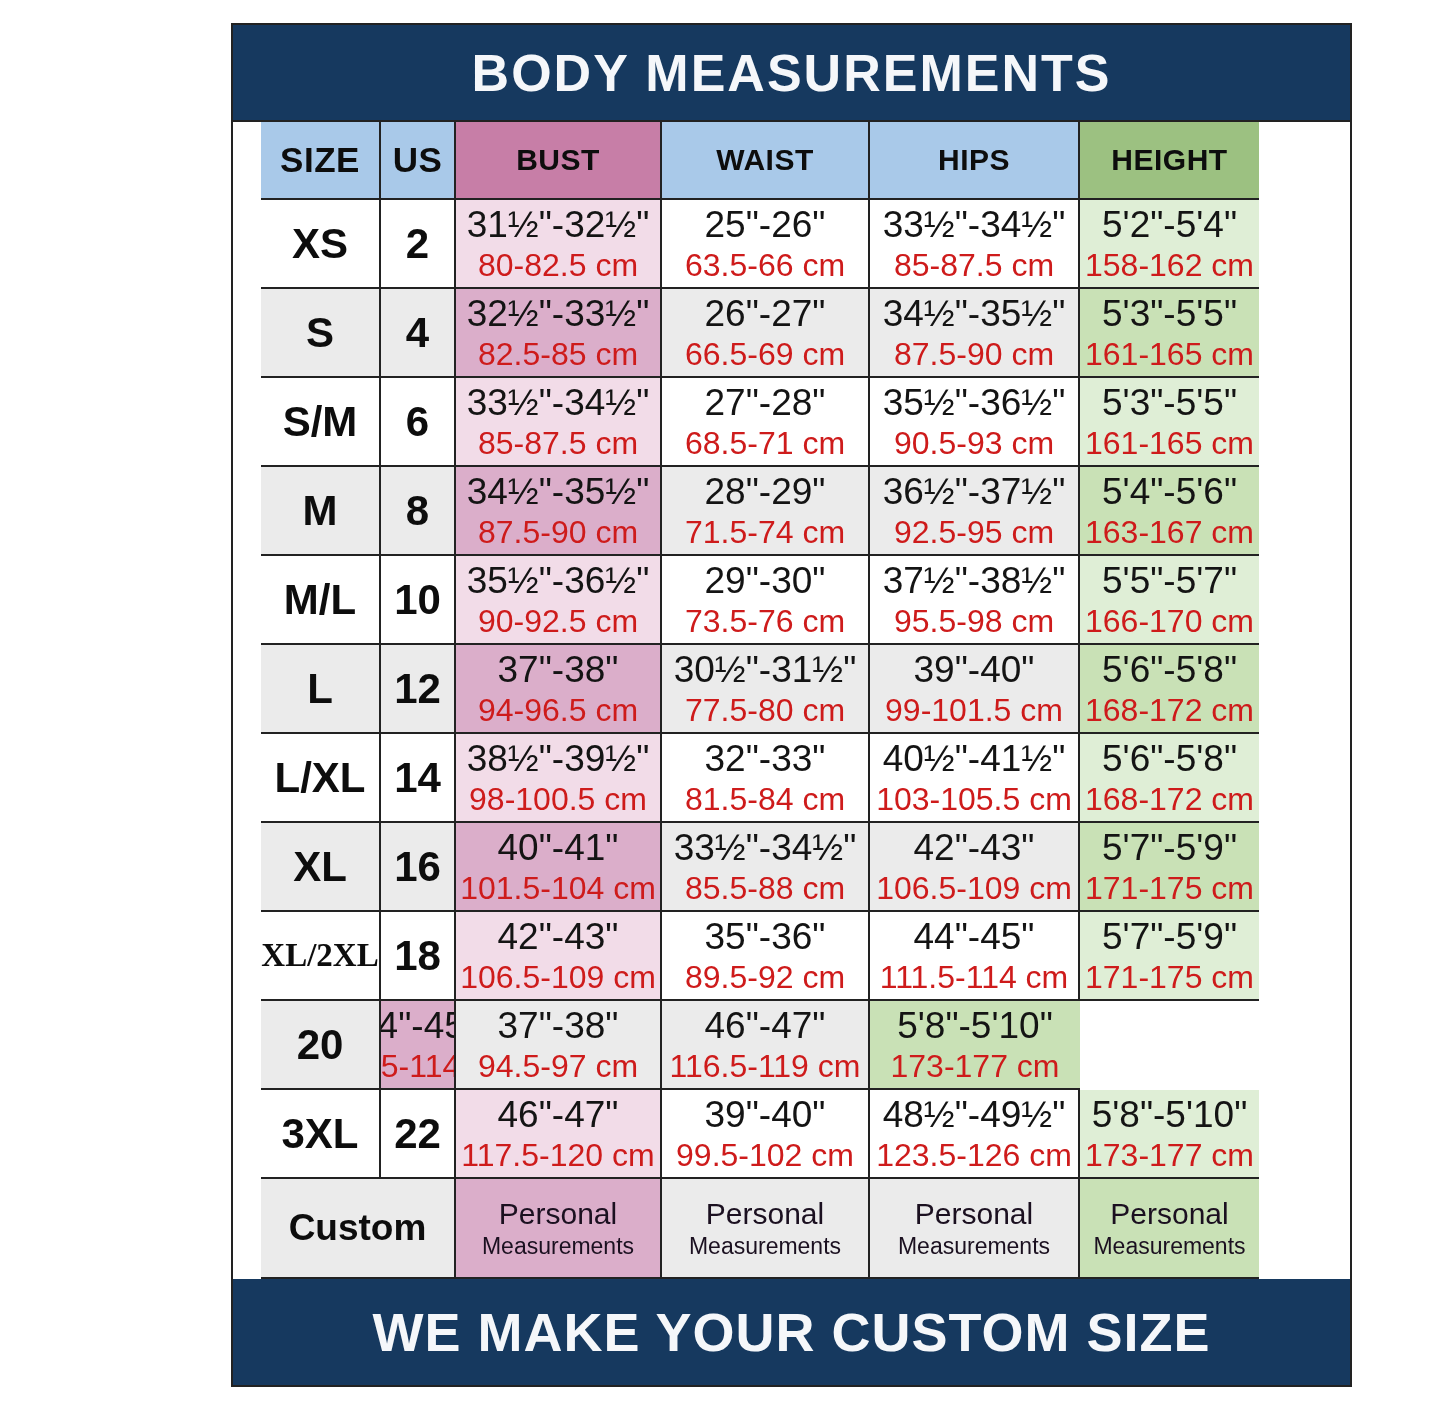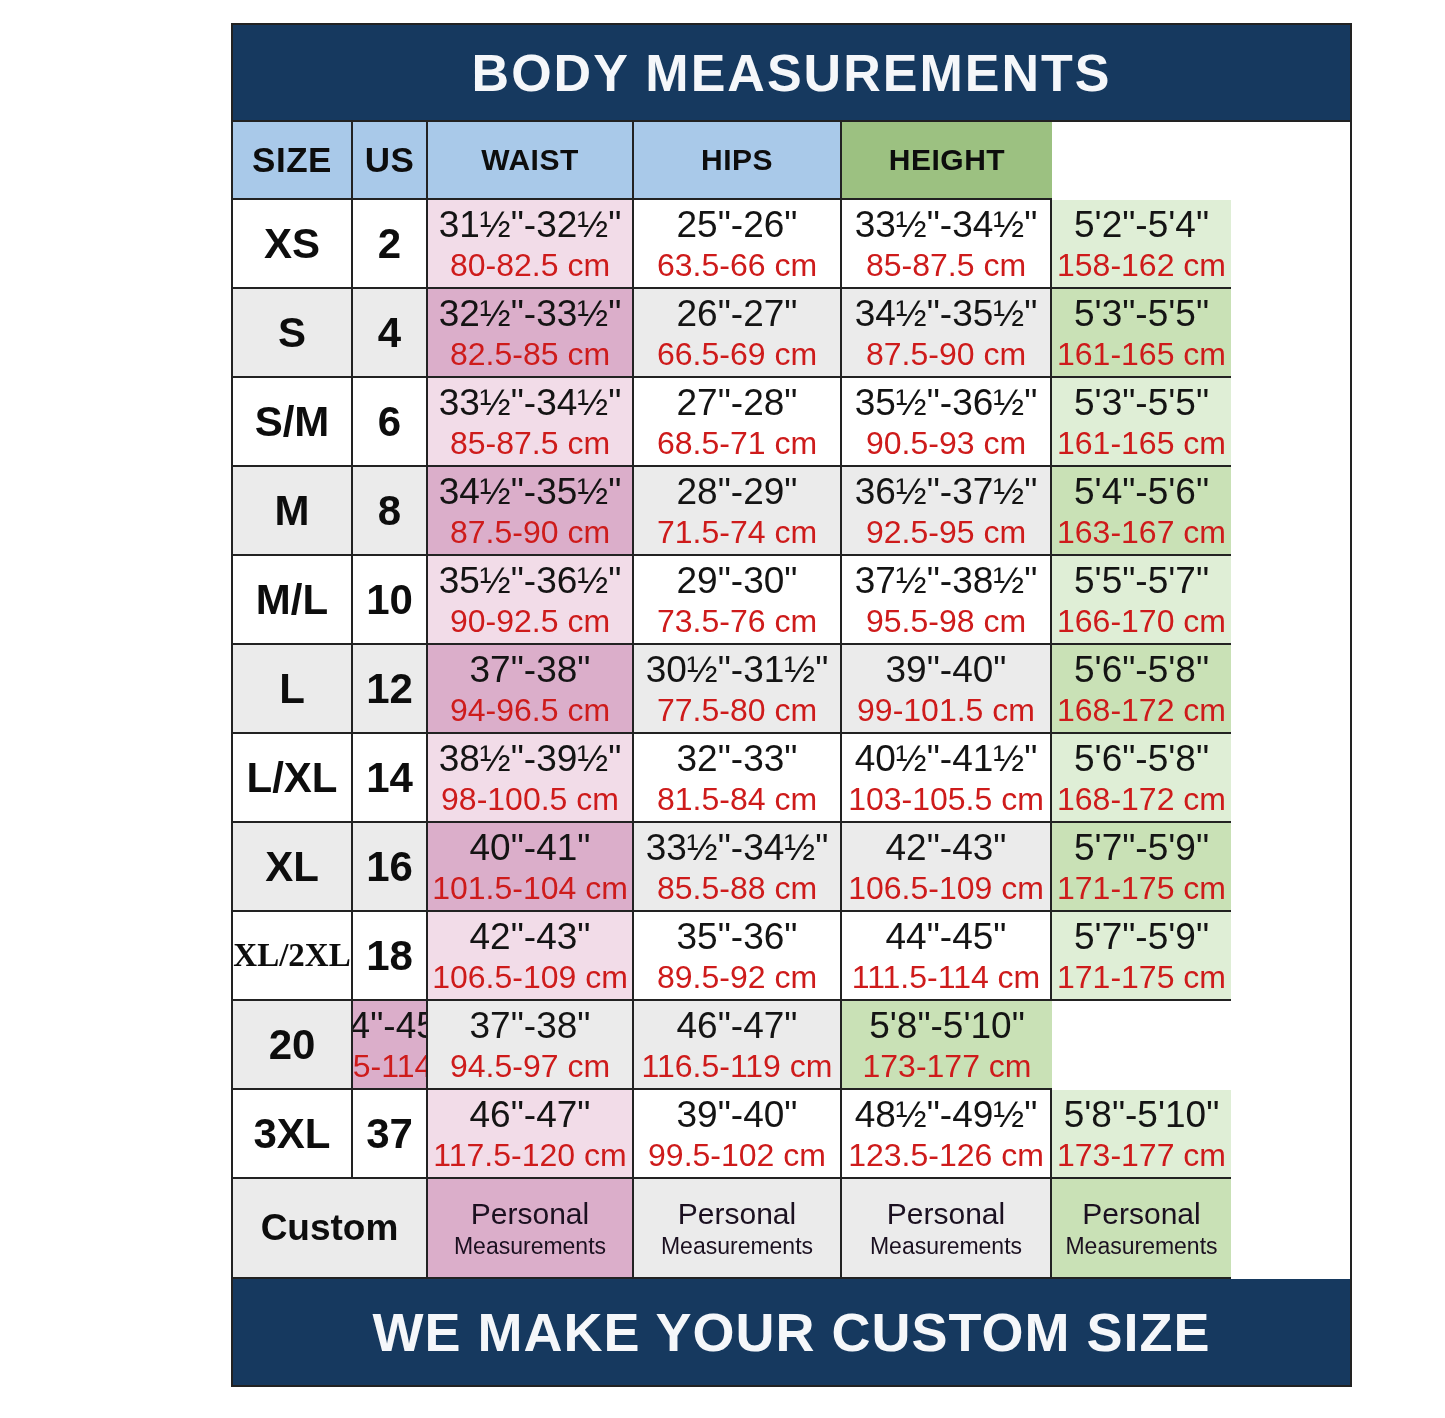--- a/index.html
+++ b/index.html
@@ -40,20 +40,21 @@
   .title-band .title-text {
     color: #f5f7fa;
     font-weight: bold;
     font-size: 52px;
     letter-spacing: 2px;
     white-space: nowrap;
   }
   .grid-row {
     display: grid;
     grid-template-columns: 120px 75px 206px 208px 210px 179px;
+    padding-left: 28px;
   }
   .cell {
     border-right: 2px solid var(--border);
     border-bottom: 2px solid var(--border);
     display: flex; flex-direction: column;
     align-items: center; justify-content: center;
     overflow: hidden;
   }
   .cell:last-child { border-right: none; }
   
@@ -108,20 +109,23 @@
     <span class="title-text">BODY MEASUREMENTS</span>
   </div>
 
   <div class="grid-row header-row">
     <div class="cell col-blue">
       <span class="hdr-label big">SIZE</span>
     </div>
     <div class="cell col-blue">
       <span class="hdr-label big">US</span>
     </div>
+    <div class="cell col-pink">
+      <span class="hdr-label">BUST</span>
+    </div>
     <div class="cell col-blue">
       <span class="hdr-label">WAIST</span>
     </div>
     <div class="cell col-blue">
       <span class="hdr-label">HIPS</span>
     </div>
     <div class="cell col-green">
       <span class="hdr-label">HEIGHT</span>
     </div>
   </div>
@@ -372,21 +376,21 @@
         <div class="in-line">5'8"-5'10"</div>
         <div class="cm-line">173-177 cm</div>
       </div>
     </div>
 
     <div class="grid-row data-row odd">
       <div class="cell plain-cell">
         <span class="size-label">3XL</span>
       </div>
       <div class="cell plain-cell">
-        <span class="us-value">37</span>
+        <span class="us-value">22</span>
       </div>
       <div class="cell bust-cell">
         <div class="in-line">46"-47"</div>
         <div class="cm-line">117.5-120 cm</div>
       </div>
       <div class="cell plain-cell">
         <div class="in-line">39"-40"</div>
         <div class="cm-line">99.5-102 cm</div>
       </div>
       <div class="cell plain-cell">

